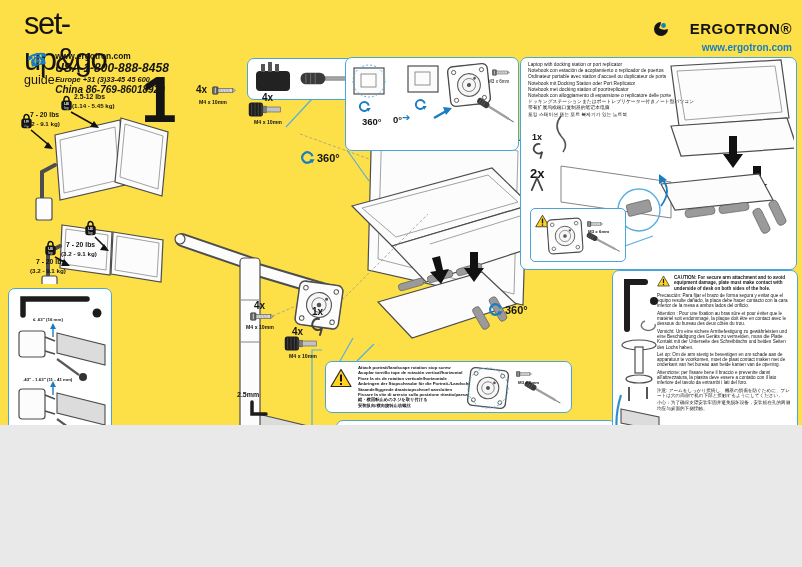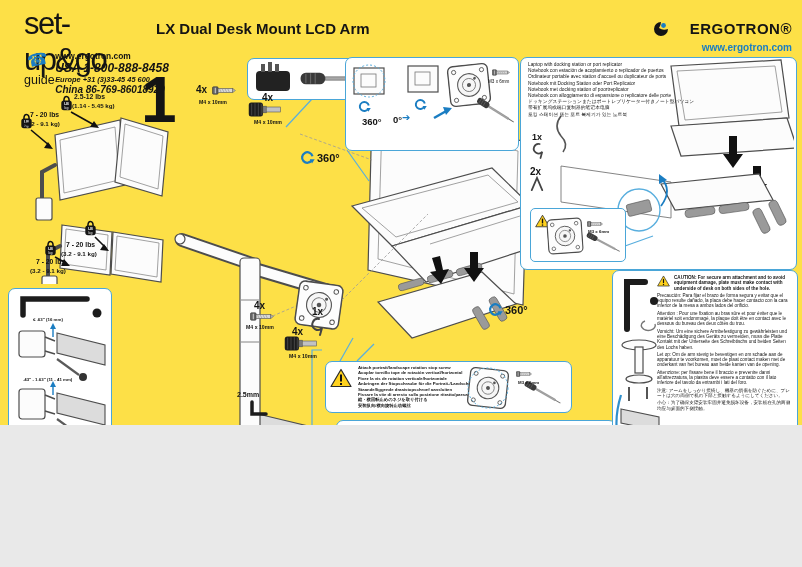--- a/index.html
+++ b/index.html
@@ -155,21 +155,20 @@
     <use href="#vesa" x="296" y="282" width="46" height="46" transform="rotate(8 319 305)"></use>
     <line x1="268" y1="318" x2="296" y2="306" class="dash"></line>
     <line x1="342" y1="300" x2="428" y2="214" class="dash"></line>
     <line x1="300" y1="134" x2="372" y2="160" class="dash"></line>
   </svg>
 
   <div class="abs" style="left:24px;top:6px;width:120px">
     <div style="font-size:31px;letter-spacing:-1.5px">set-up&amp;go</div>
     <div style="font-size:12.5px;margin-top:-5px;padding-right:4px">guide</div>
   </div>
-  <div class="abs b" style="left:156px;top:20px;font-size:15px">LX Dual Desk Mount LCD Arm</div>
 
   <div class="abs" style="right:10px;top:20px;text-align:right">
     <span style="display:inline-flex;align-items:center;gap:21px">
       <svg width="16" height="16" viewBox="0 0 16 16">
         <path d="M8,1 A7,7 0 1 0 15,8 Q10,10 6,7 Q8,4 8,1 Z" fill="#141414"></path>
         <circle cx="10.5" cy="4.5" r="2.4" fill="#1a7dc2"></circle>
       </svg>
       <span class="b" style="font-size:15px;letter-spacing:0.5px">ERGOTRON®</span>
     </span>
     <div class="b blue" style="font-size:10px;margin-top:1px">www.ergotron.com</div>
@@ -327,21 +326,21 @@
       <div class="mlline">Notebook met docking station of poortreplicator</div>
       <div class="mlline">Notebook con alloggiamento di espansione o replicatore delle porte</div>
       <div class="mlline">ドッキングステーションまたはポートレプリケーター付きノート型パソコン</div>
       <div class="mlline">带有扩展坞或端口复制器的笔记本电脑</div>
       <div class="mlline">도킹 스테이션 또는 포트 복제기가 있는 노트북</div>
     </div>
     <span class="abs parthdr" style="left:11px;top:74px;font-size:9px">1x</span>
     <svg class="abs" style="left:9px;top:84px" width="15" height="19">
         <use href="#hook" width="14" height="18"></use>
       </svg>
-    <span class="abs parthdr" style="left:9px;top:108px;font-size:10px">2x</span>
+    <span class="abs parthdr" style="left:9px;top:108px;font-size:13px">2x</span>
     <svg class="abs" style="left:9px;top:118px" width="15" height="17">
         <use href="#clip2" width="14" height="16"></use>
       </svg>
     <div style="position:absolute;left:9px;top:150px;width:94px;height:52px;border:1.4px solid #4aa6d8;border-radius:5px;background:#fff">
       <svg class="abs" style="left:2px;top:3px" width="88" height="46" viewBox="0 0 88 46">
         <use href="#tri" x="2" y="2" width="15" height="14" style="color:#ffd21e"></use>
         <use href="#vesa" x="14" y="6" width="36" height="36" transform="rotate(-4 32 24)"></use>
         <use href="#screw" x="54" y="8" width="16" height="8"></use>
         <use href="#sd" x="52" y="26" width="38" height="9" transform="rotate(28 70 30)"></use>
       </svg>

